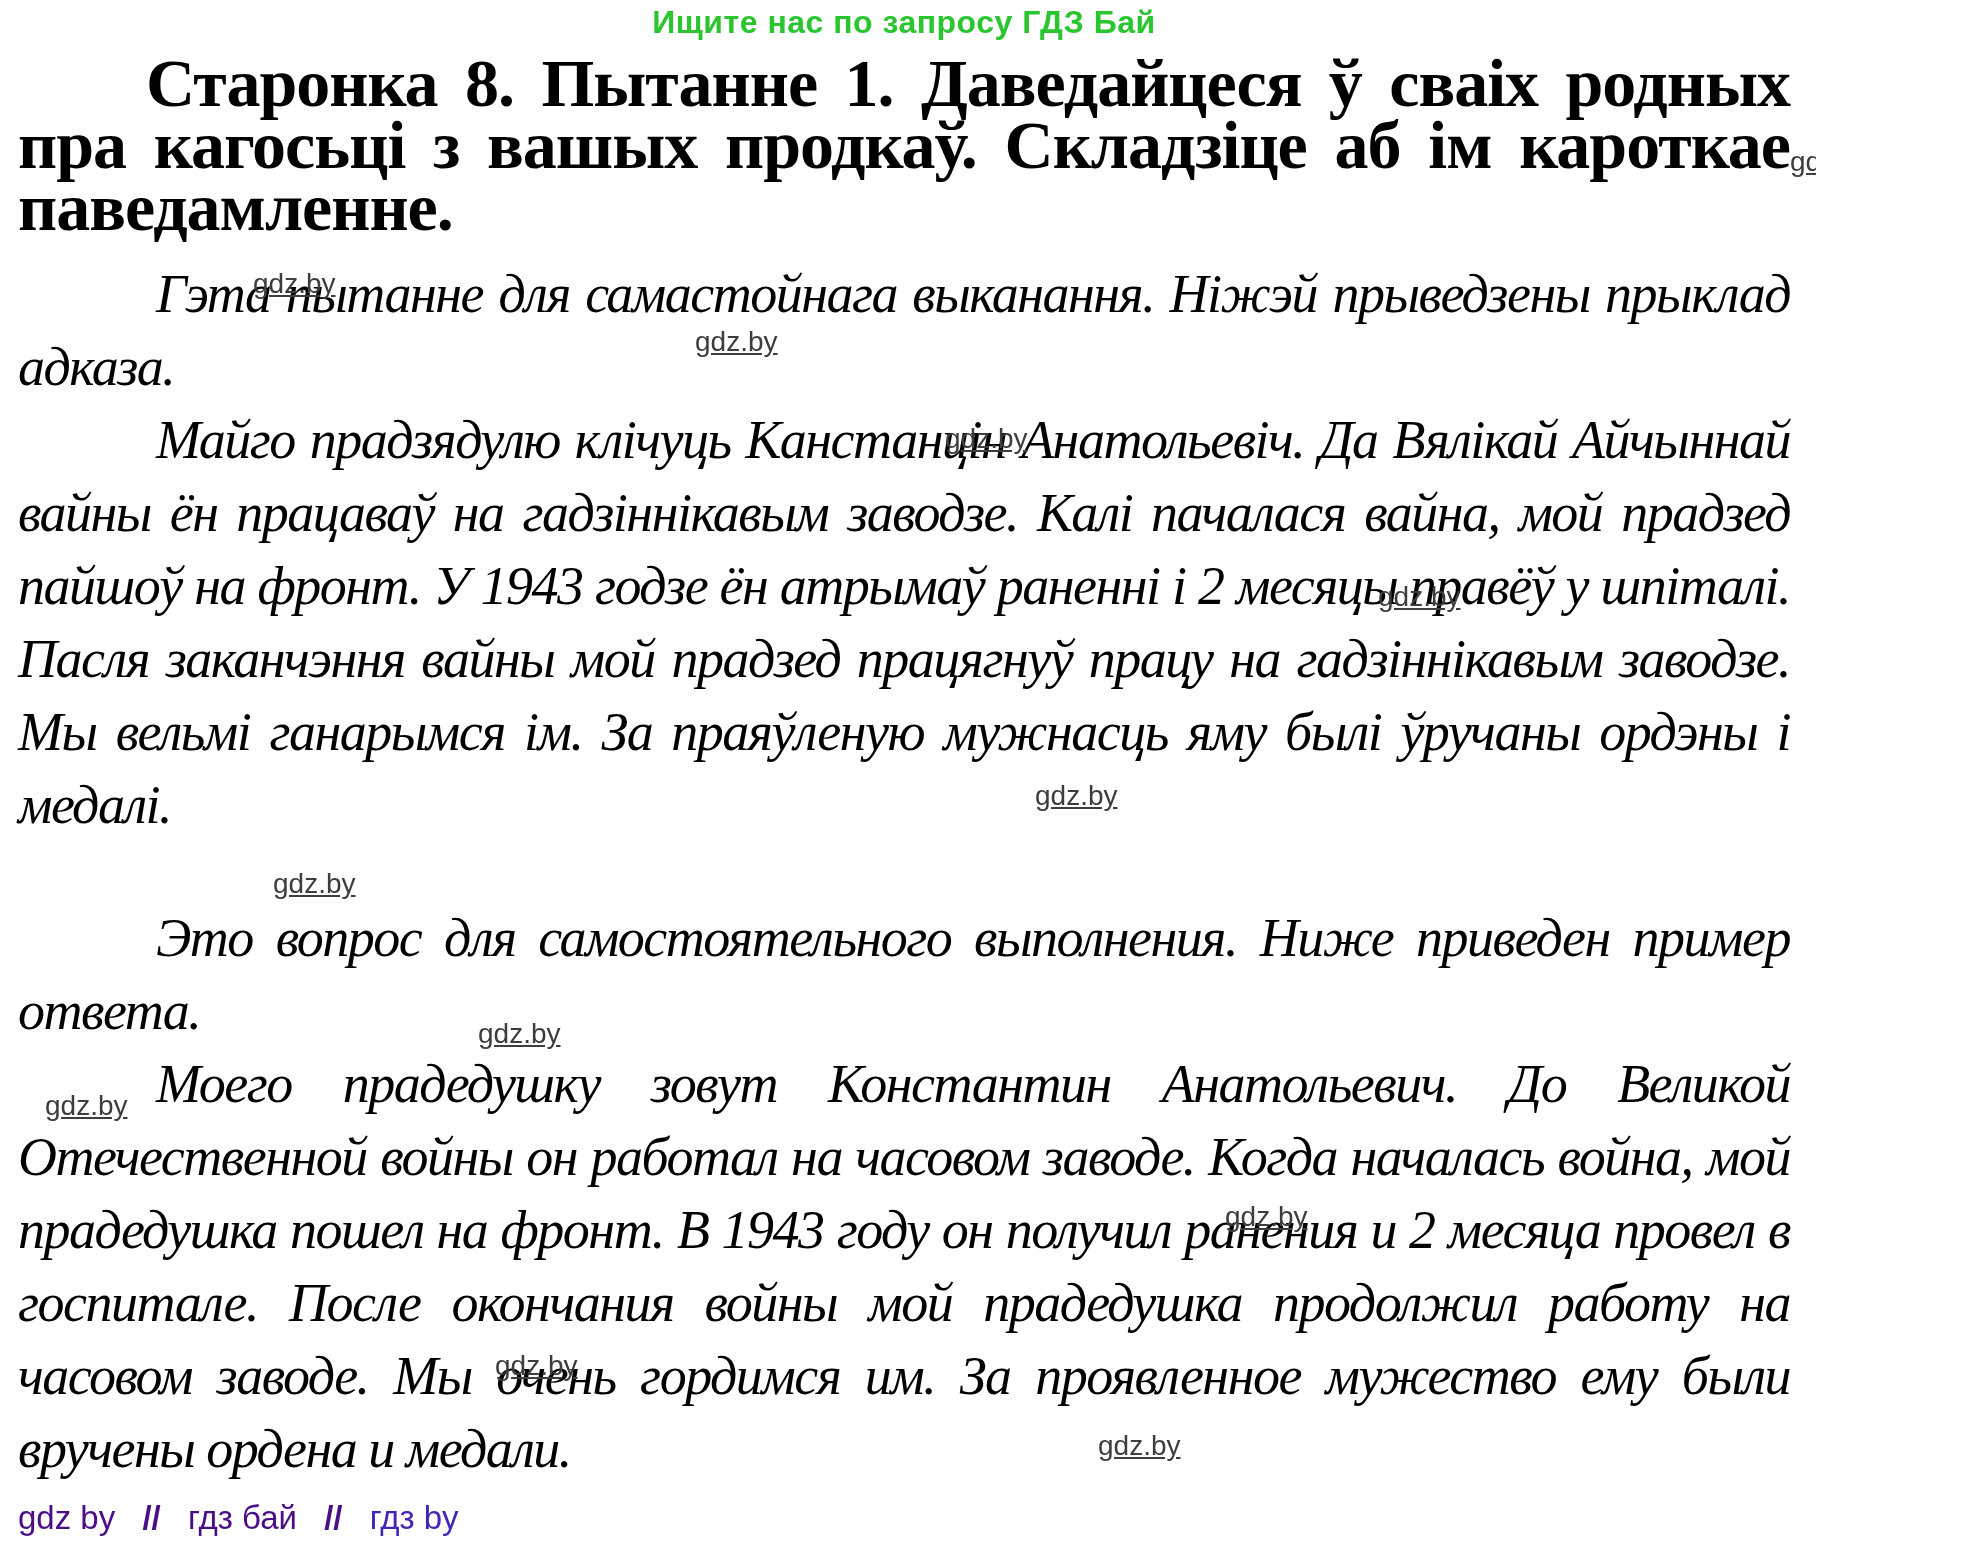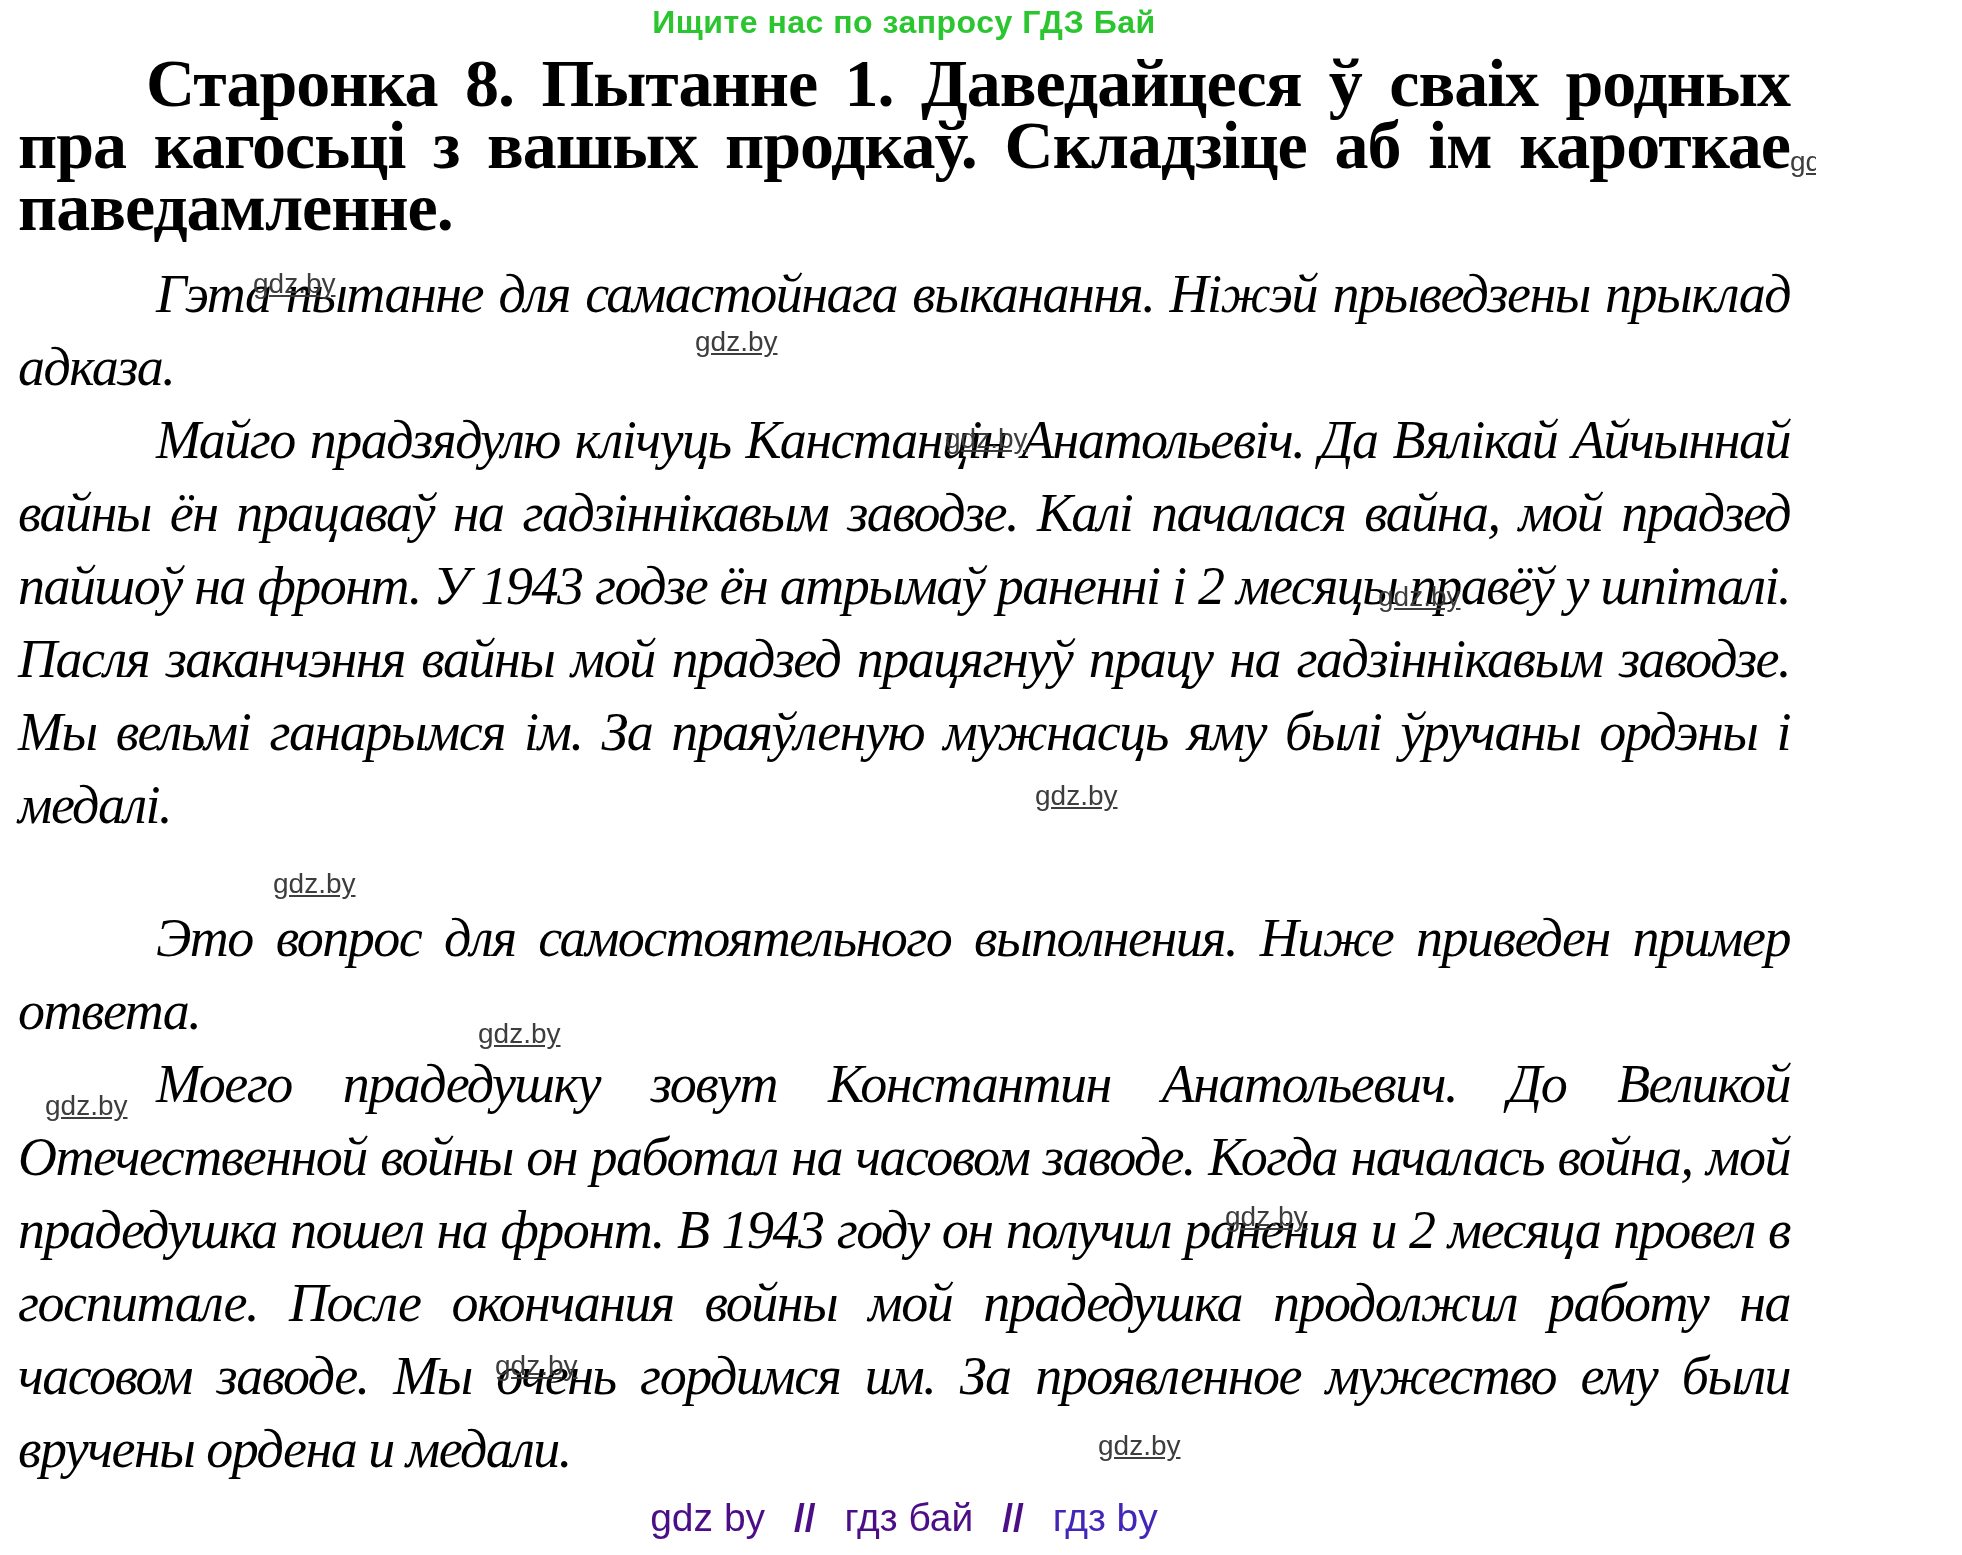--- a/index.html
+++ b/index.html
@@ -55,23 +55,23 @@
     font-family: "Liberation Sans", sans-serif;
     font-size: 28px;
     line-height: 28px;
     letter-spacing: 0;
     text-indent: 0;
     white-space: nowrap;
     text-decoration: underline;
   }
   .footer {
     margin-top: 12px;
-    text-align: center;
+    text-align: left;
     font-family: "Liberation Sans", sans-serif;
-    font-size: 39px;
+    font-size: 33px;
     line-height: 40px;
     white-space: nowrap;
   }
   .footer .seg { display: inline-block; }
   .footer .sep { display: inline-block; margin: 0 18px; font-weight: bold; }
 </style>
 </head>
 <body>
 
 <div id="page">

